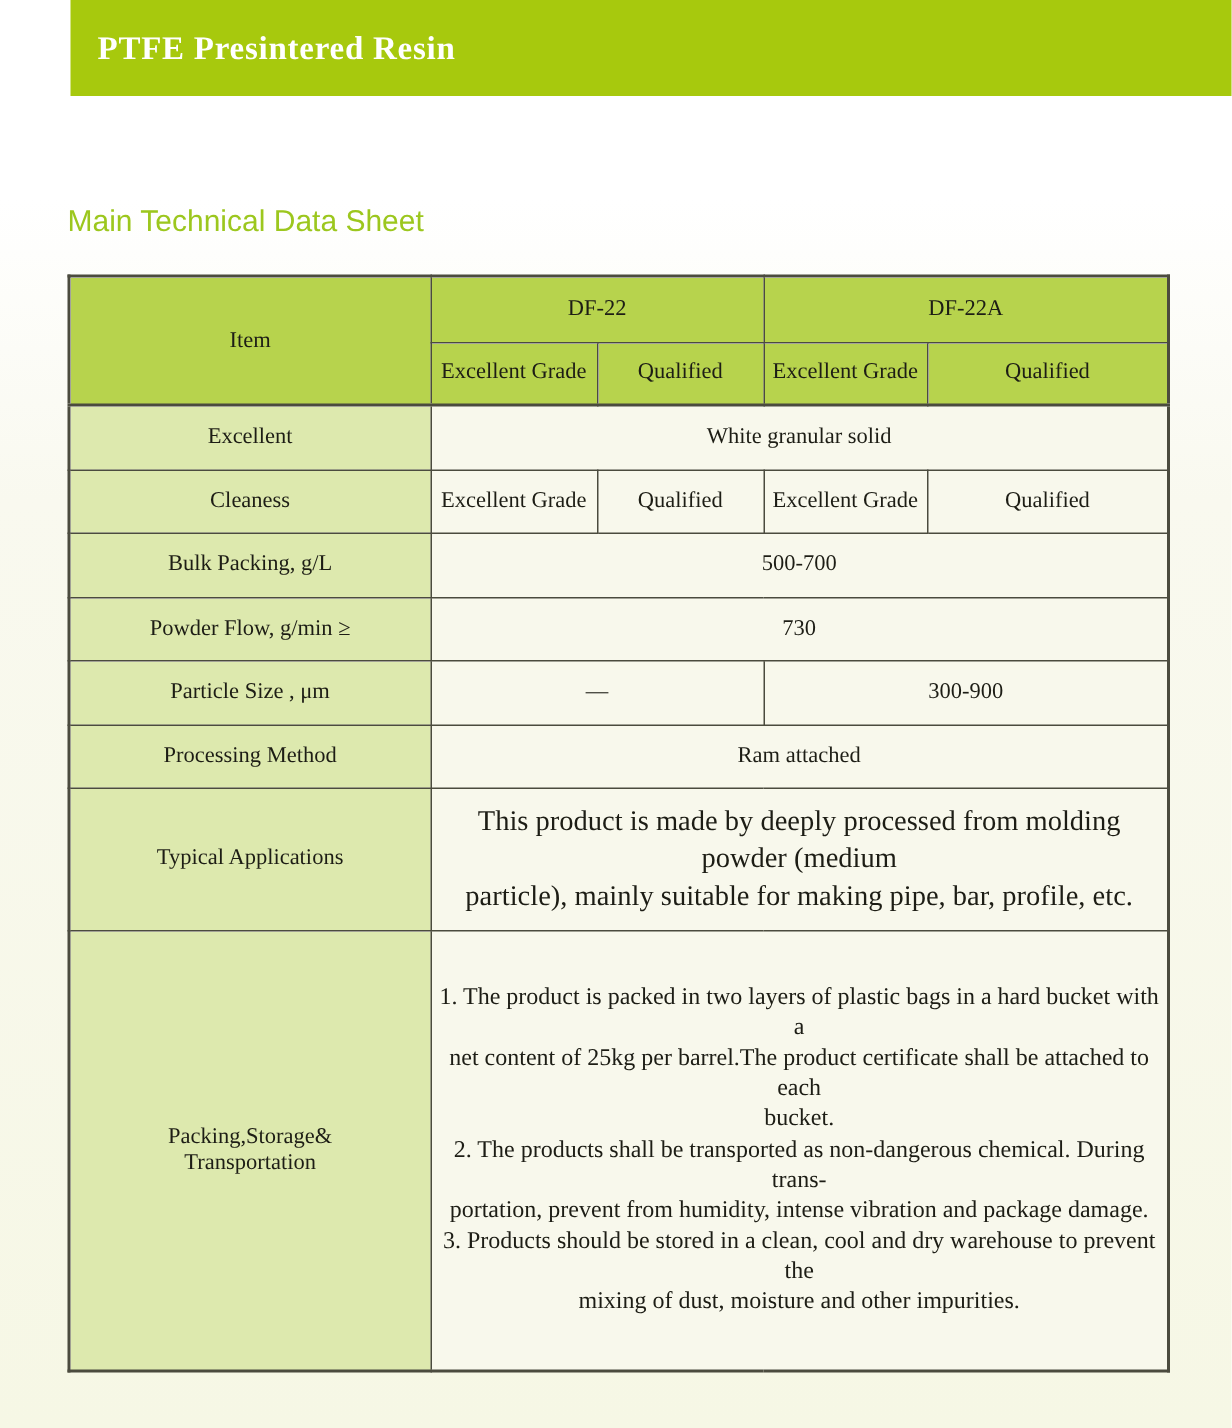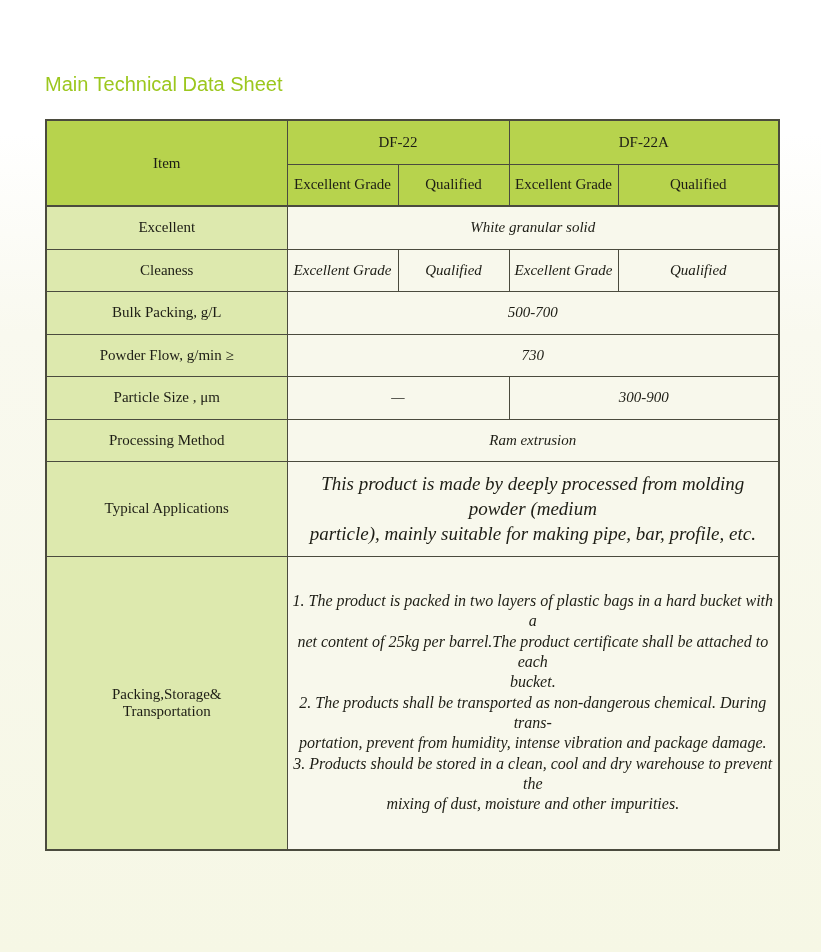--- a/index.html
+++ b/index.html
@@ -45,21 +45,21 @@
   }
   table.datasheet td {
     border: 1px solid var(--border, #4b4b3e);
     text-align: center;
     vertical-align: middle;
     padding: 2px 4px;
     overflow: hidden;
   }
   td.hcell { background: var(--header-cell-bg, #b7d34d); }
   td.lcell { background: var(--label-cell-bg, #dde9ae); border-right-width: 2px; }
-  td.dcell { background: var(--data-cell-bg, #f8f8ec); font-style: italic; }
+  td.dcell { background: var(--data-cell-bg, #f8f8ec); }
   tr.first-body td { border-top-width: 2px; }
   td.group-sep { border-left-width: 2px; }
 
   tr.h44 { height: 44px; }
   tr.h42 { height: 42px; }
   tr.h43 { height: 43px; }
   tr.h95 { height: 95px; }
   tr.h294 { height: 294px; }
 
   td.left {
@@ -69,20 +69,23 @@
   }
   .preline { white-space: pre-line; }
   td.apps-text { font-size: 19px; line-height: 1.32; }
   td.pack-text { font-size: 16px; line-height: 1.27; }
 </style>
 </head>
 <body>
 
 <div class="page">
 
+  <div class="header-bar">
+    <div class="title">PTFE Presintered Resin</div>
+  </div>
 
   <div class="section-title">Main Technical Data Sheet</div>
 
   <table class="datasheet">
     <colgroup>
       <col style="width:241px">
       <col style="width:111px">
       <col style="width:111px">
       <col style="width:109px">
       <col style="width:161px">
@@ -124,21 +127,21 @@
       </tr>
 
       <tr class="h43">
         <td class="lcell">Particle Size , μm</td>
         <td class="dcell" colspan="2">—</td>
         <td class="dcell group-sep" colspan="2">300-900</td>
       </tr>
 
       <tr class="h42">
         <td class="lcell">Processing Method</td>
-        <td class="dcell" colspan="4">Ram extrusion</td>
+        <td class="dcell" colspan="4">Ram attached</td>
       </tr>
 
       <tr class="h95">
         <td class="lcell">Typical Applications</td>
         <td class="dcell left preline apps-text" colspan="4">This product is made by deeply processed from molding powder (medium
 particle), mainly suitable for making pipe, bar, profile, etc.</td>
       </tr>
 
       <tr class="h294">
         <td class="lcell preline">Packing,Storage&amp;

